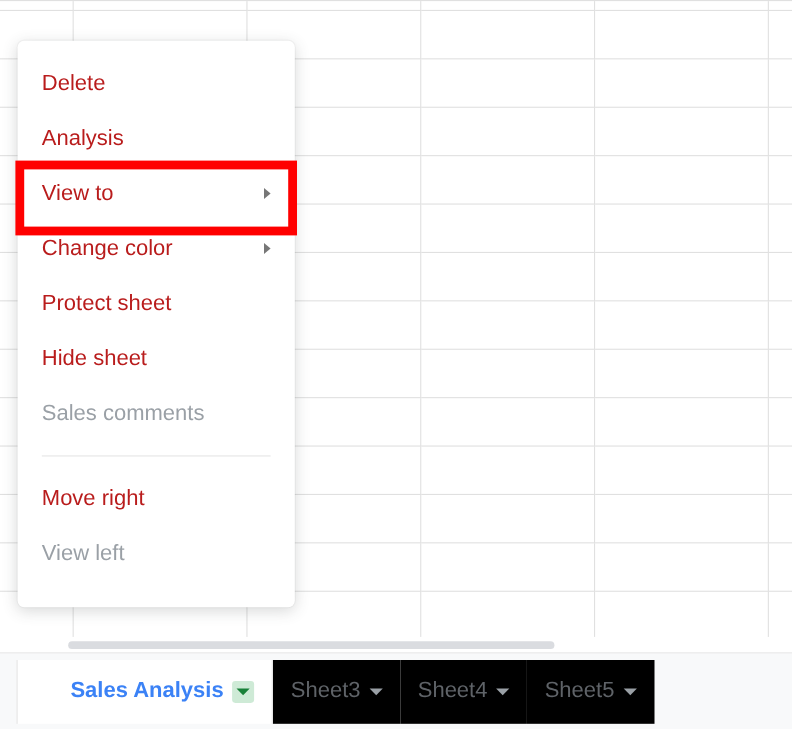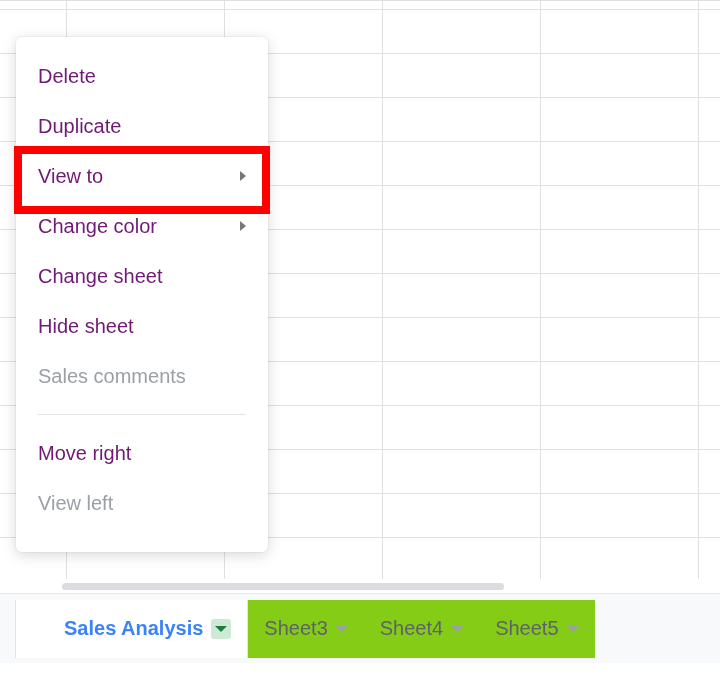--- a/index.html
+++ b/index.html
@@ -55,21 +55,21 @@
   .tab {
     height: 58px;
     padding: 0 16px;
     display: flex;
     align-items: center;
     gap: 8px;
     font-size: 20px;
     color: #5f6368;
     cursor: pointer;
     white-space: nowrap;
-    background: #84cc16;
+    background: #000000;
   }
   .tab.active {
     background: #fff;
     color: #3b82f6;
     font-weight: 700;
     border-left: 1px solid #e3e3e3;
     border-right: 1px solid #e3e3e3;
     position: relative;
     padding-left: 48px;
   }
@@ -100,21 +100,21 @@
     box-shadow: 0 3px 14px rgba(60,64,67,0.2), 0 0 0 1px rgba(0,0,0,0.03);
     padding: 14px 0 24px 0;
   }
   .ctxitem {
     height: 50px;
     padding: 0 22px;
     display: flex;
     align-items: center;
     justify-content: space-between;
     font-size: 20px;
-    color: #701a75;
+    color: #b91c1c;
     cursor: pointer;
     position: relative;
   }
   .ctxitem.disabled {
     color: #9aa0a6;
     cursor: default;
   }
   .ctxitem .sub {
     width: 0; height: 0;
     border-top: 5px solid transparent;
@@ -305,36 +305,36 @@
 
 <div class="bottom-strip"></div>
 
 <div class="ctxmenu">
 
   <div class="ctxitem">
     <span>Delete</span>
   </div>
 
   <div class="ctxitem">
-    <span>Duplicate</span>
+    <span>Analysis</span>
   </div>
 
   <div class="ctxitem">
     <span>View to</span>
     <span class="sub"></span>
   </div>
 
 
   <div class="ctxitem">
     <span>Change color</span>
     <span class="sub"></span>
   </div>
 
   <div class="ctxitem">
-    <span>Change sheet</span>
+    <span>Protect sheet</span>
   </div>
 
   <div class="ctxitem">
     <span>Hide sheet</span>
   </div>
 
   <div class="ctxitem disabled">
     <span>Sales comments</span>
   </div>
 

